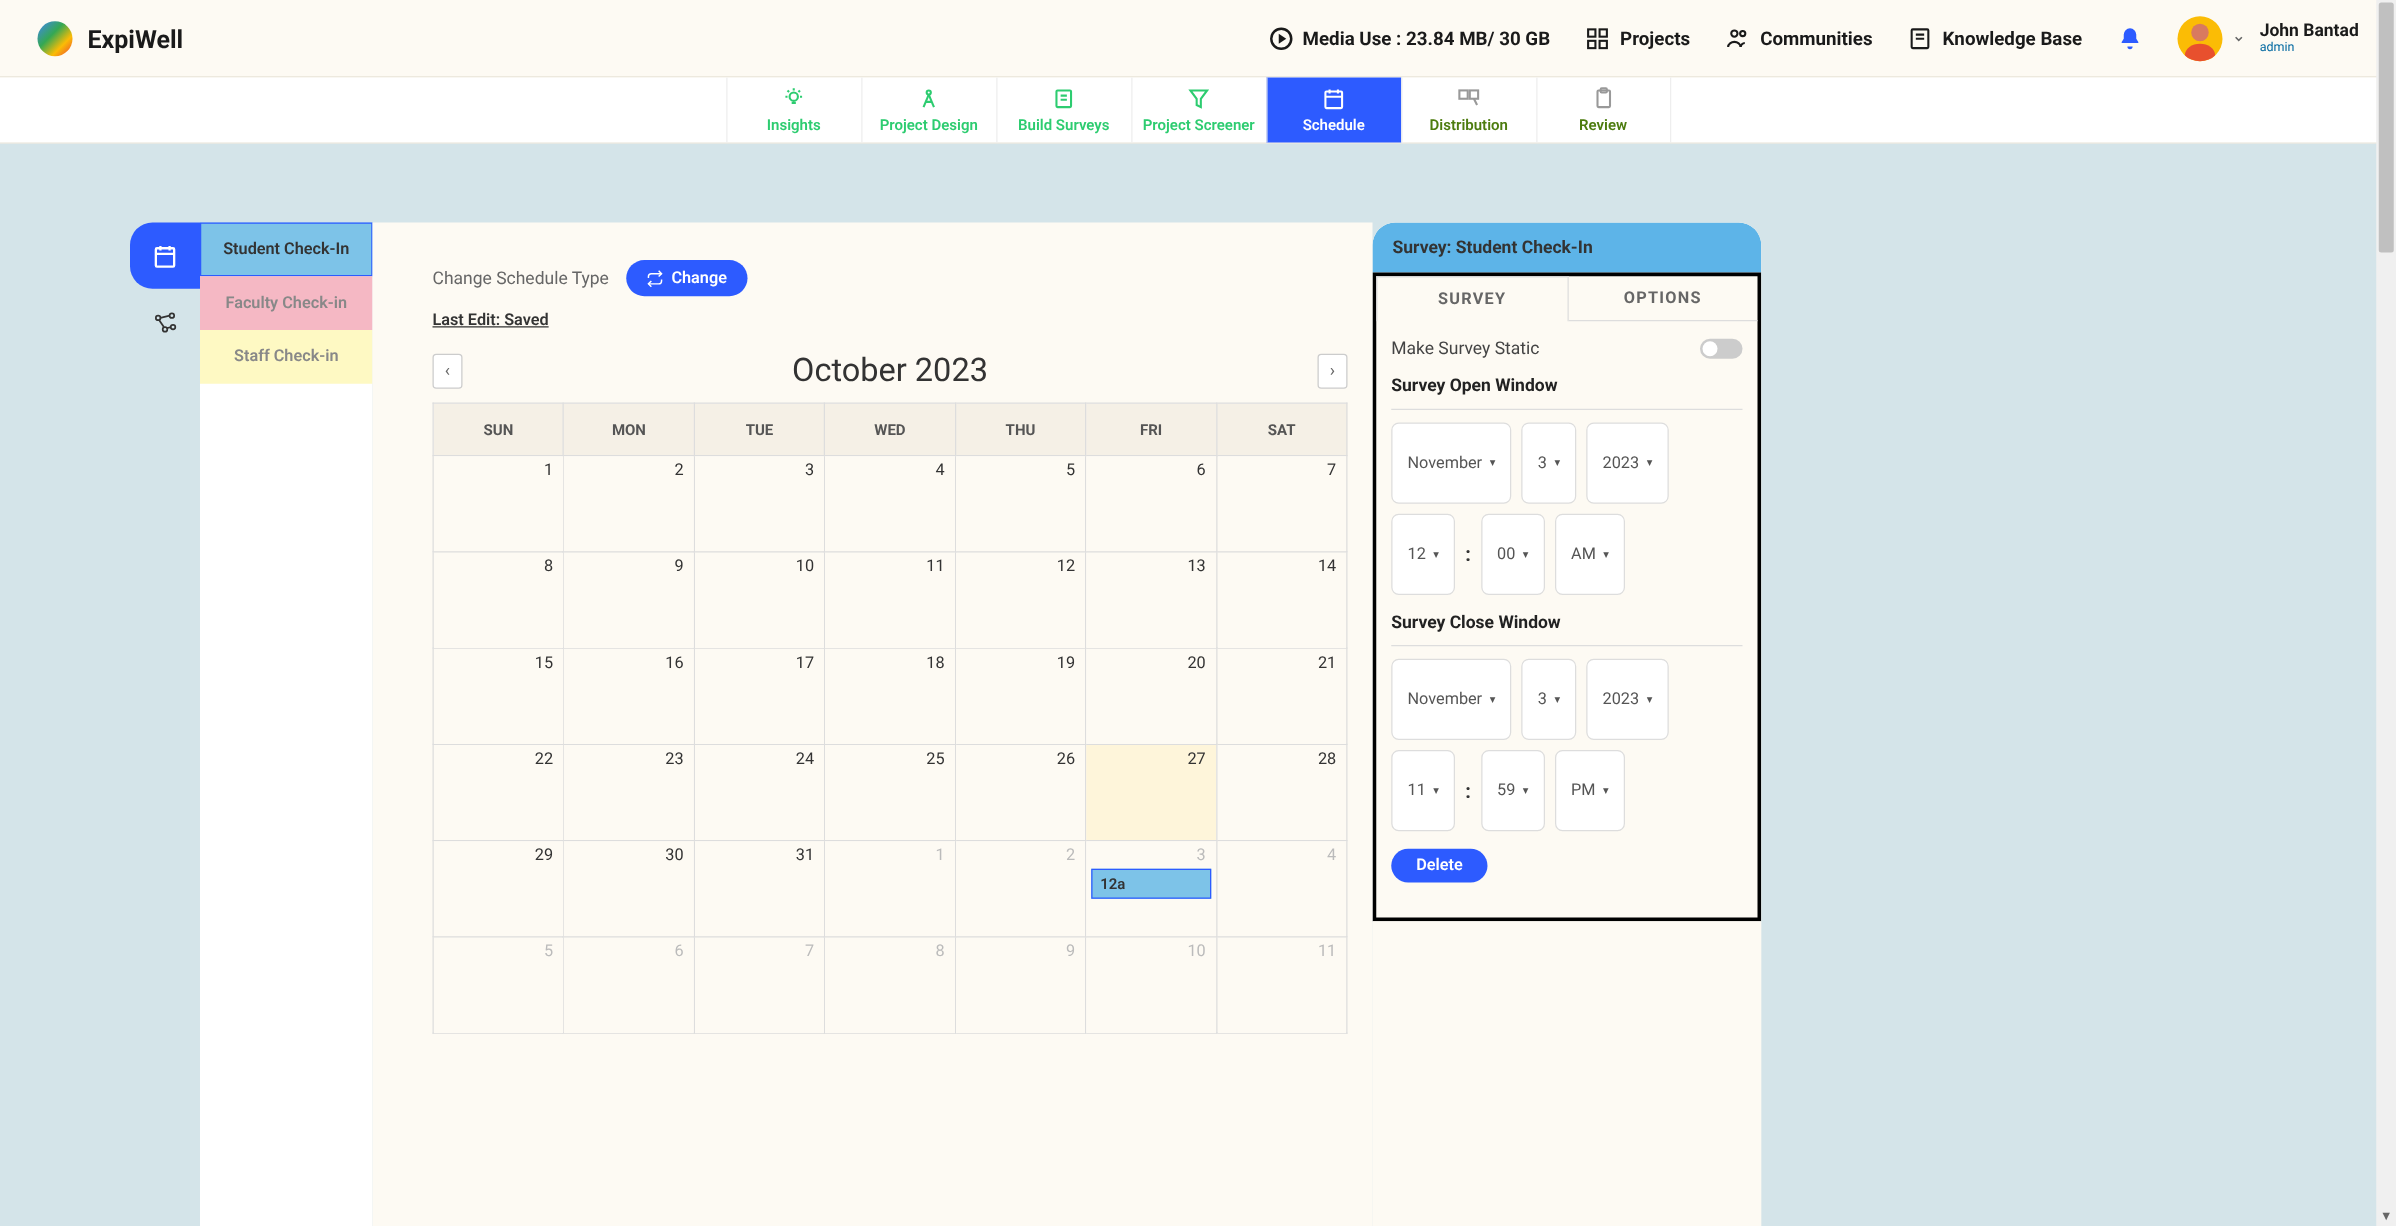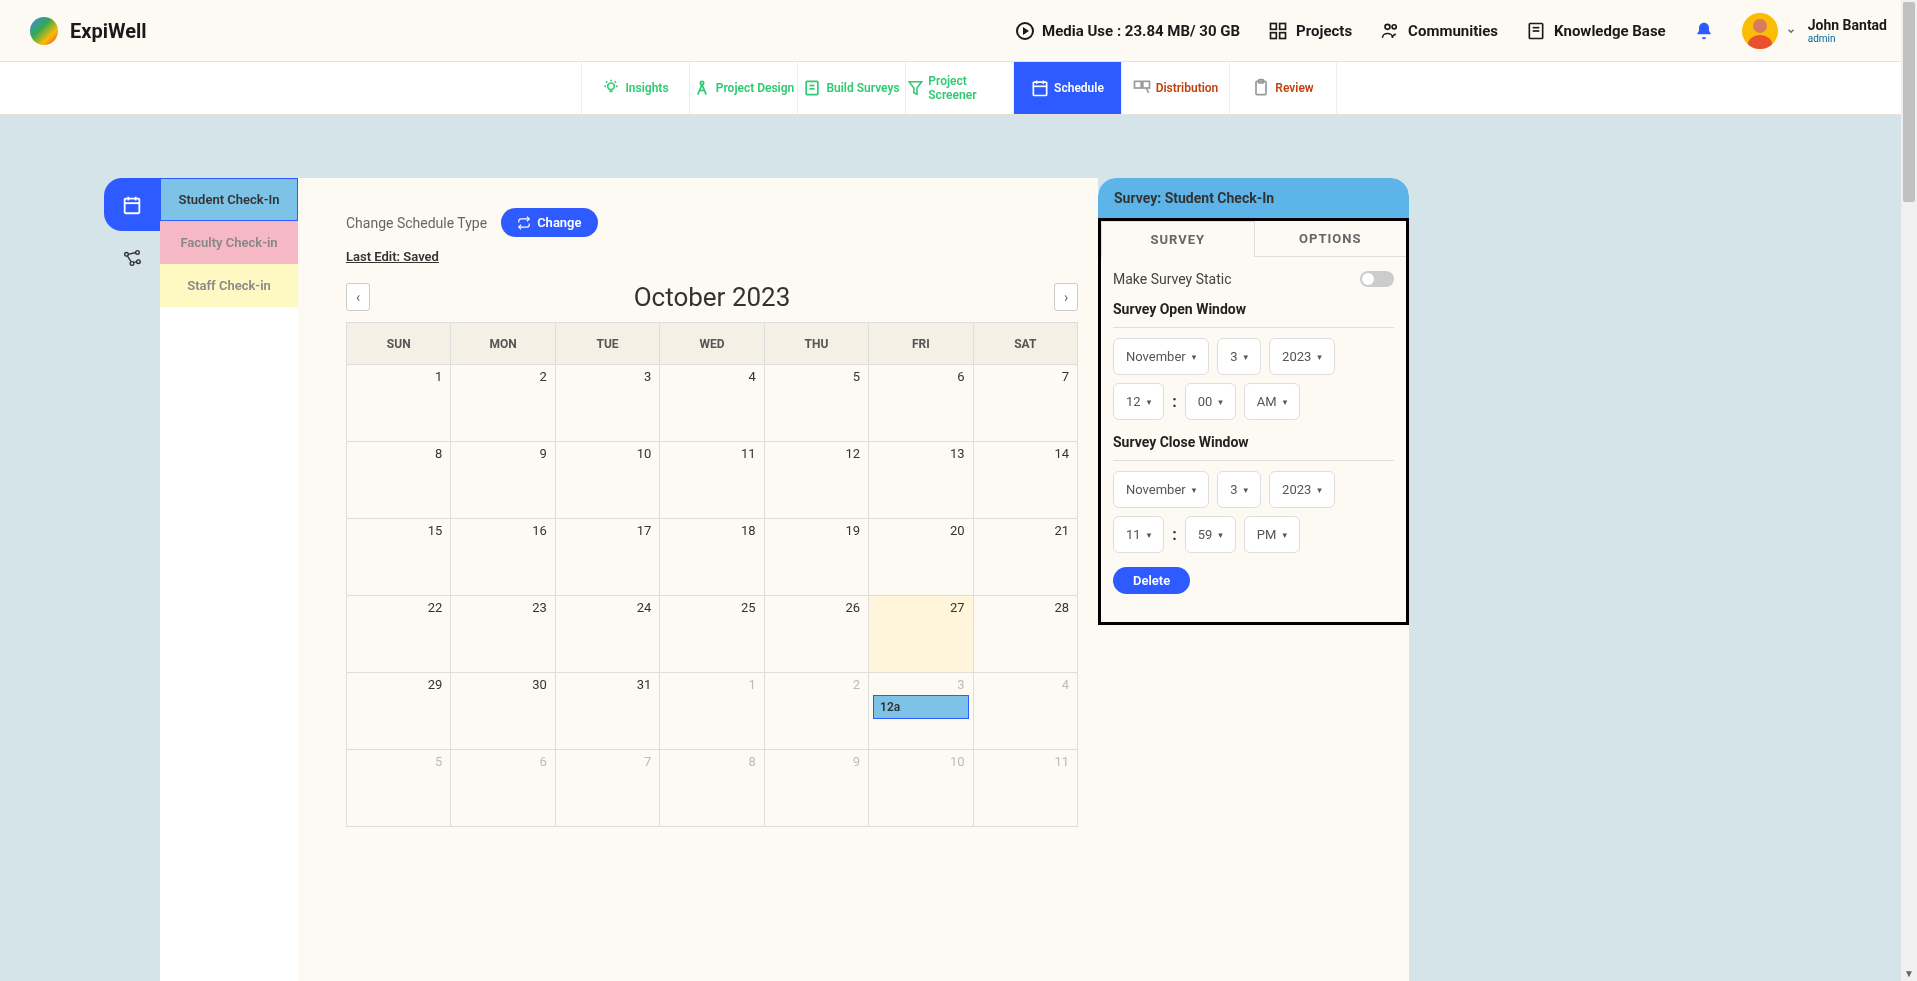--- a/index.html
+++ b/index.html
@@ -17,24 +17,24 @@
 .user-block{display:flex;align-items:center;gap:12px}
 .avatar{width:36px;height:36px;border-radius:50%;background:#fbbc05;display:flex;align-items:center;justify-content:center;position:relative;overflow:hidden}
 .avatar::before{content:'';position:absolute;top:6px;width:14px;height:14px;border-radius:50%;background:#d97a5f}
 .avatar::after{content:'';position:absolute;bottom:-4px;width:24px;height:18px;border-radius:50% 50% 0 0;background:#e8502e}
 .user-text{display:flex;flex-direction:column}
 .user-name{font-size:14px;font-weight:700;color:#1a1a1a}
 .user-role{font-size:10px;color:#0369a1}
 .chev-down{width:10px;height:10px;margin-left:-4px}
 
 .subnav{height:53px;background:#fff;display:flex;justify-content:center;border-bottom:1px solid #e8e3d8}
-.subnav-item{width:108px;display:flex;flex-direction:row;align-items:center;justify-content:center;gap:4px;font-size:12px;font-weight:600;color:#2dcc70;cursor:pointer;border-left:1px solid #eee}
+.subnav-item{width:108px;display:flex;flex-direction:column;align-items:center;justify-content:center;gap:4px;font-size:12px;font-weight:600;color:#2dcc70;cursor:pointer;border-left:1px solid #eee}
 .subnav-item:last-child{border-right:1px solid #eee}
 .subnav-item.active{background:#2d5bff;color:#fff}
-.subnav-item.muted{color:#c2410c}
+.subnav-item.muted{color:#4d7c0f}
 .subnav-item svg{width:20px;height:20px}
 
 .main-area{position:relative;background:#d4e4e9;height:calc(981px - 115px);padding-top:63px}
 .workspace{display:flex;margin-left:104px}
 .left-rail{width:56px;background:transparent;display:flex;flex-direction:column;gap:0}
 .rail-btn{width:56px;height:53px;display:flex;align-items:center;justify-content:center;cursor:pointer}
 .rail-btn.active{background:#2d5bff;border-radius:18px 0 0 18px}
 .rail-btn svg{width:22px;height:22px}
 .survey-list{width:138px;background:#fff}
 .survey-item{height:43px;display:flex;align-items:center;justify-content:center;font-size:13px;font-weight:600;cursor:pointer;border:1px solid transparent}
@@ -63,21 +63,21 @@
 .panel-tabs{display:flex;height:36px}
 .panel-tab{flex:1;display:flex;align-items:center;justify-content:center;font-size:13px;font-weight:700;color:#666;letter-spacing:1px;cursor:pointer;border-bottom:1px solid #ddd}
 .panel-tab.active{border:1px solid #ddd;border-bottom:none}
 .panel-content{padding:14px 12px}
 .static-row{display:flex;align-items:center;justify-content:space-between;font-size:14px;color:#444;margin-bottom:14px}
 .toggle{width:34px;height:16px;background:#ccc;border-radius:10px;position:relative;cursor:pointer}
 .toggle::after{content:'';position:absolute;left:2px;top:2px;width:12px;height:12px;background:#fff;border-radius:50%}
 .section-title{font-size:14px;font-weight:700;color:#222;margin-bottom:10px}
 .section-divider{border-top:1px solid #ddd;margin-bottom:10px}
 .picker-row{display:flex;gap:8px;margin-bottom:8px;align-items:center}
-.picker-btn{border:1px solid #ddd;background:#fff;border-radius:6px;padding:10px 12px;font-size:13px;color:#555;cursor:pointer;display:flex;align-items:center;gap:6px}
+.picker-btn{border:1px solid #ddd;background:#fff;border-radius:6px;padding:24px 12px;font-size:13px;color:#555;cursor:pointer;display:flex;align-items:center;gap:6px}
 .picker-btn .caret{font-size:9px}
 .colon{font-weight:700;color:#333}
 .delete-btn{background:#2d5bff;color:#fff;border:none;border-radius:14px;padding:6px 20px;font-size:13px;font-weight:600;cursor:pointer;margin-top:6px}
 .right-filler{background:#fdfaf3;height:400px}
 
 .scrollbar{position:absolute;right:0;top:0;width:16px;height:100%;background:#f0f0f0}
 .scrollbar-thumb{position:absolute;right:2px;top:2px;width:12px;height:200px;background:#c0c0c0;border-radius:2px}
 .scrollbar-down{position:absolute;right:0;bottom:0;width:16px;height:16px;display:flex;align-items:center;justify-content:center;font-size:10px;color:#666}
 </style>
 </head>

